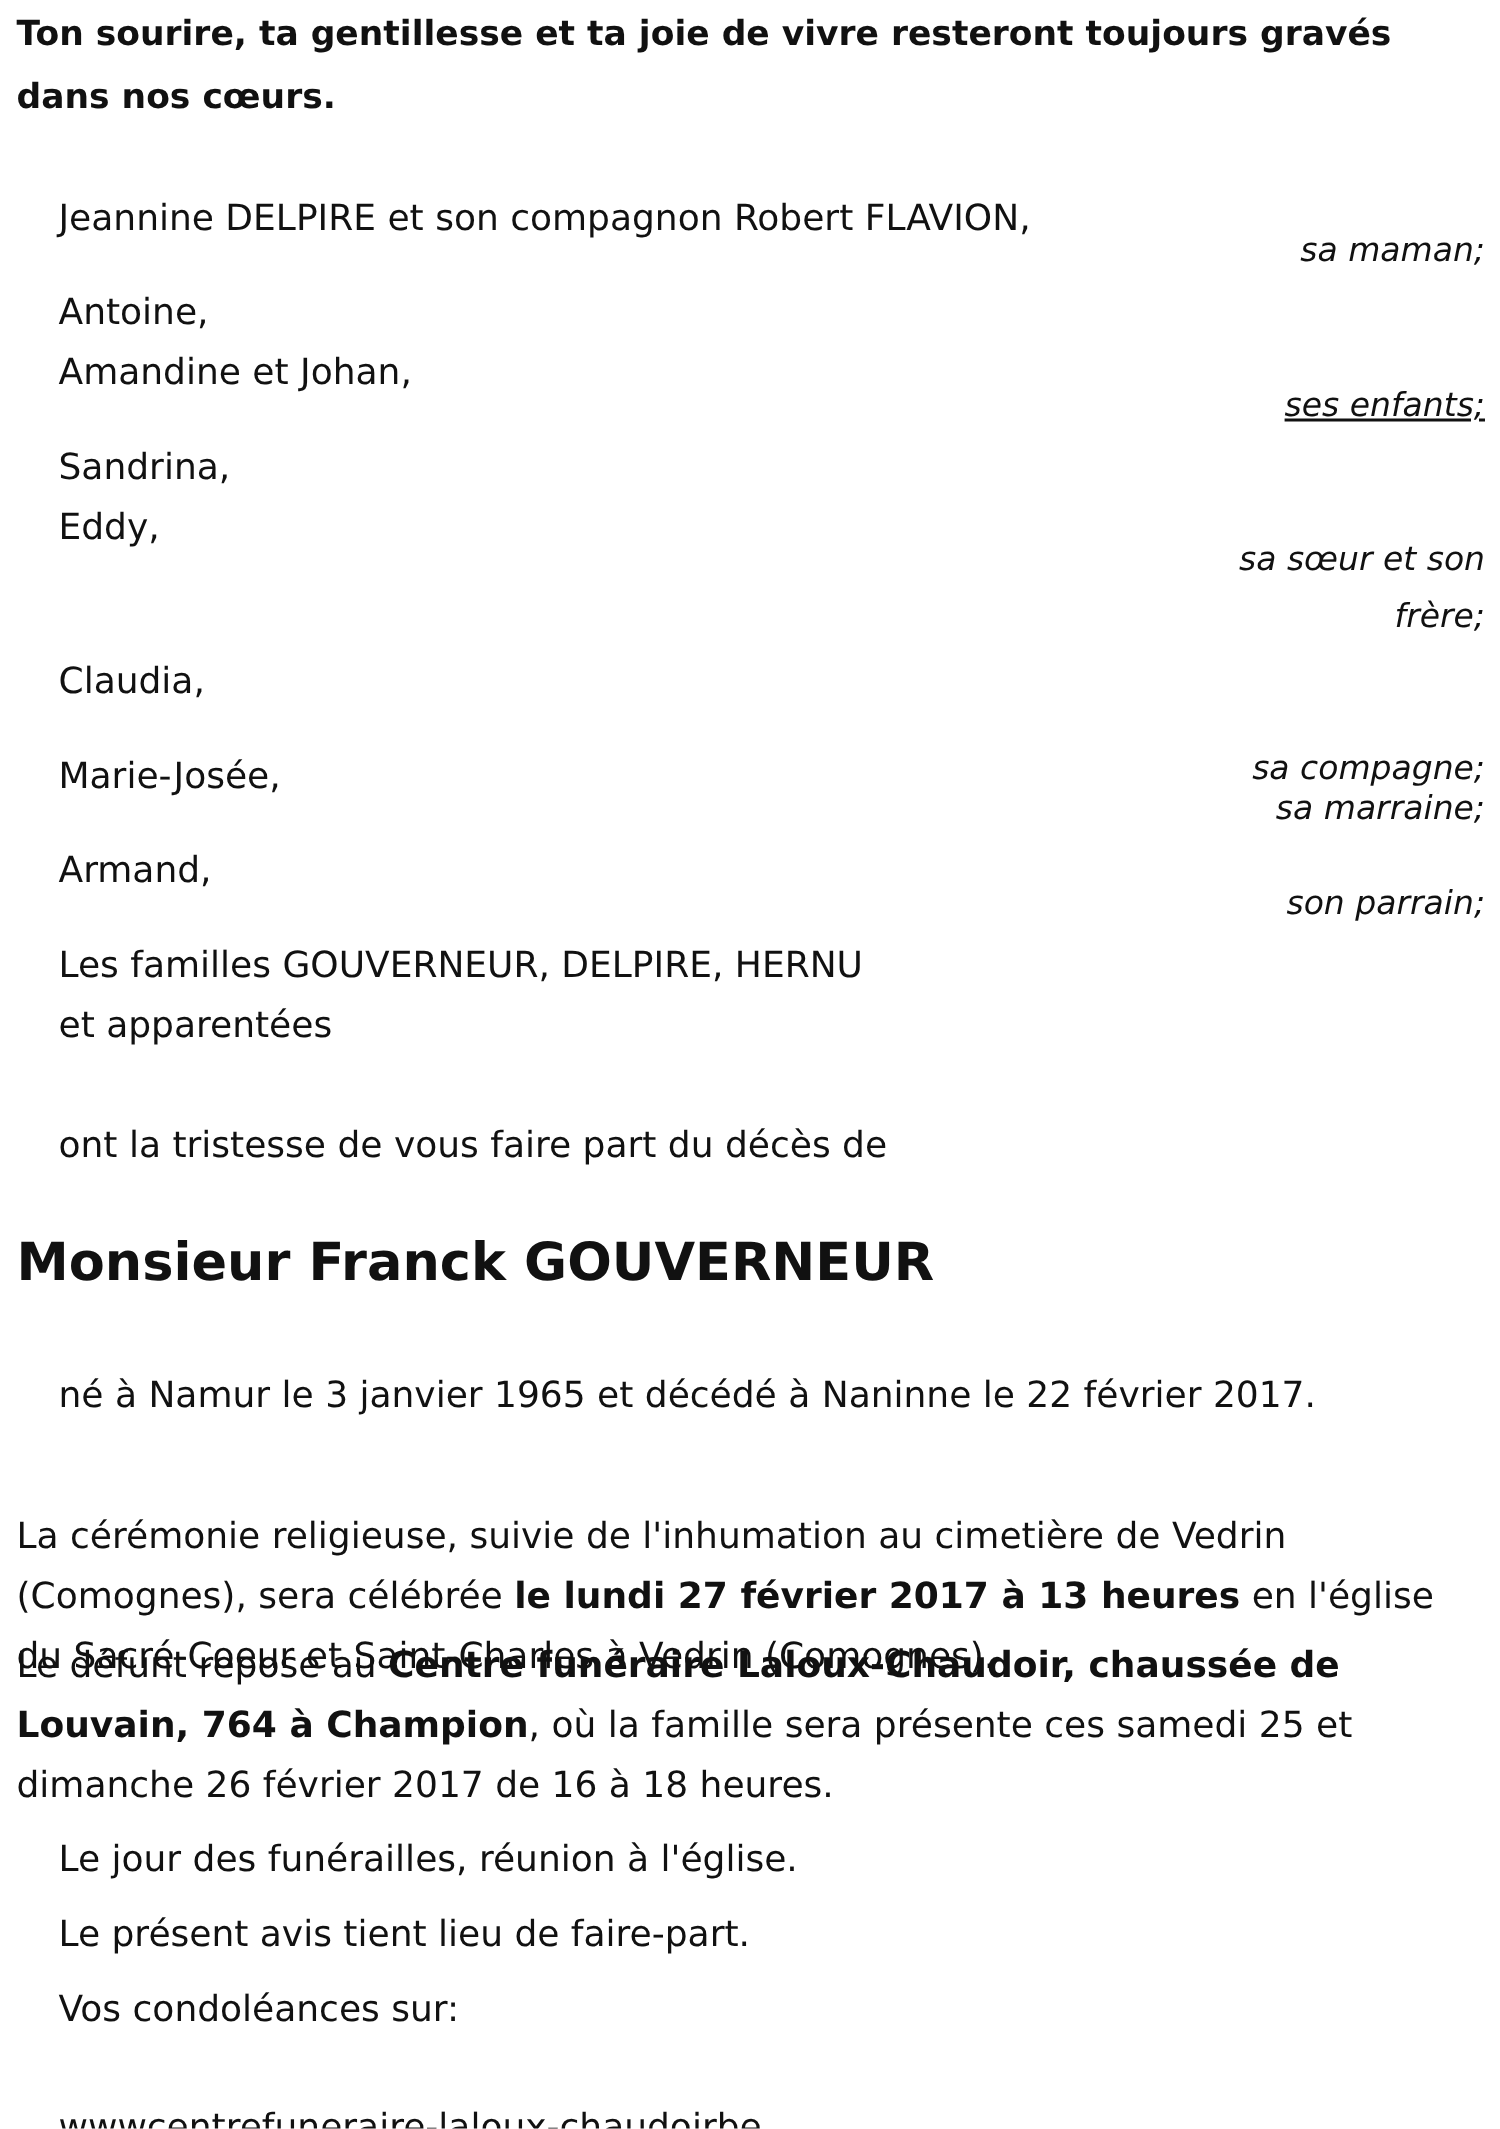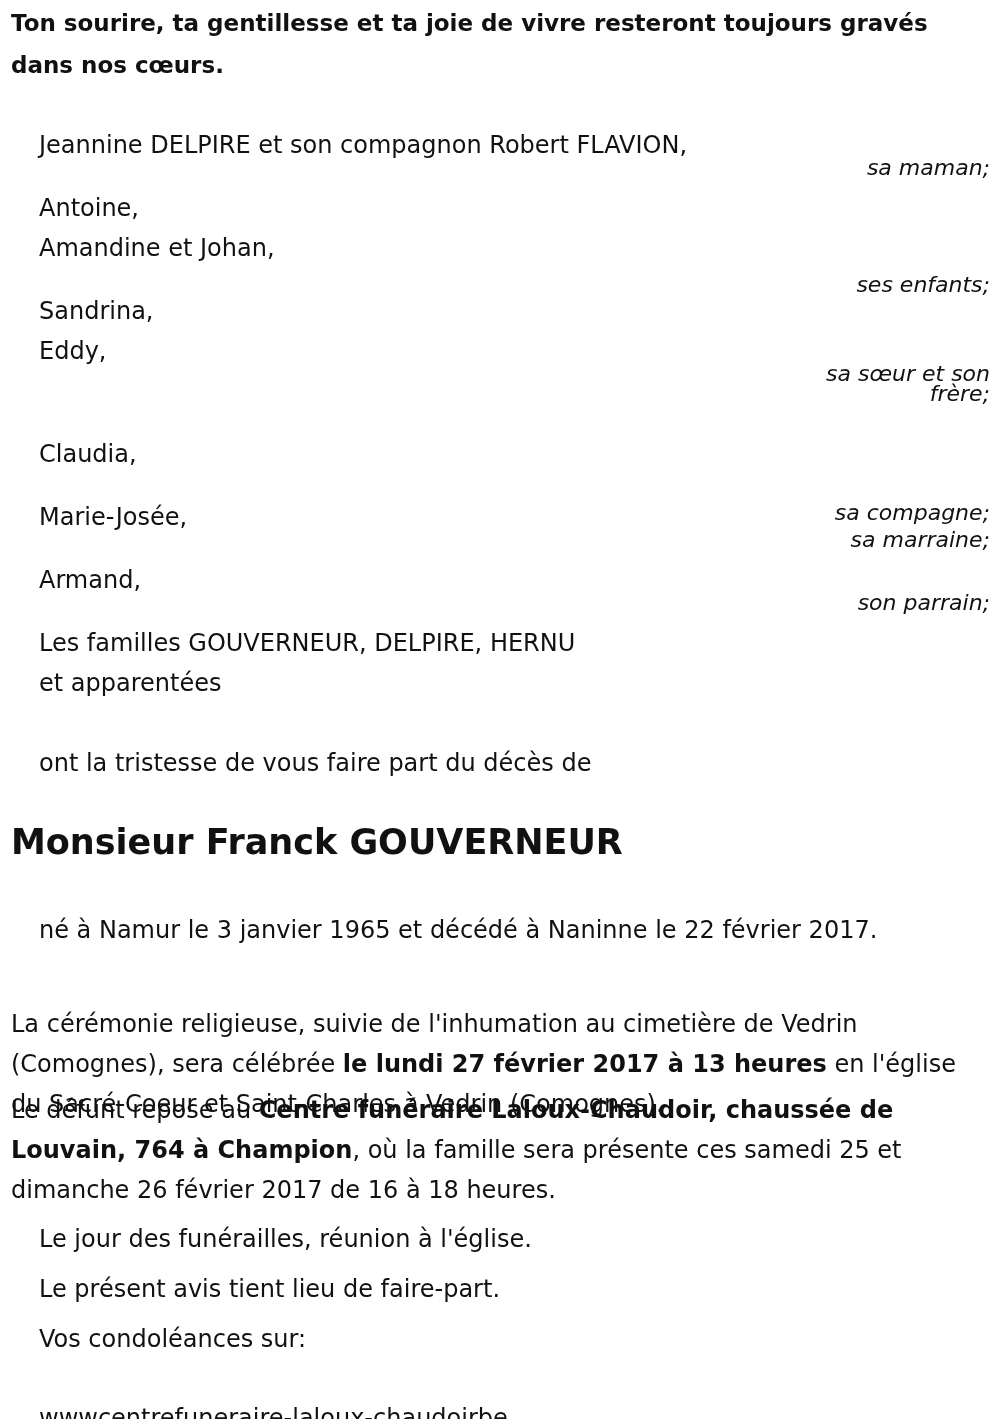--- a/index.html
+++ b/index.html
@@ -20,26 +20,26 @@
   <div class="abs lead" style="top:10px;">Ton sourire, ta gentillesse et ta joie de vivre resteront toujours gravés</div>
   <div class="abs lead" style="top:52px;">dans nos cœurs.</div>
 </div>
 
 <div>
   <div class="abs name" style="top:131px;">Jeannine DELPIRE et son compagnon Robert FLAVION,</div>
   <div class="abs rel" style="top:155px;">sa maman;</div>
 
   <div class="abs name" style="top:194px;">Antoine,</div>
   <div class="abs name" style="top:234px;">Amandine et Johan,</div>
-  <div class="abs rel" style="top:272px;">ses enfants;</div>
+  <div class="abs rel" style="top:258px;text-decoration:underline;">ses enfants;</div>
 
   <div class="abs name" style="top:297px;">Sandrina,</div>
   <div class="abs name" style="top:337px;">Eddy,</div>
   <div class="abs rel" style="top:361px;">sa sœur et son</div>
-  <div class="abs rel" style="top:381px;">frère;</div>
+  <div class="abs rel" style="top:399px;">frère;</div>
 
   <div class="abs name" style="top:440px;">Claudia,</div>
   <div class="abs rel" style="top:464px;margin-top:36px;">sa compagne;</div>
 
   <div class="abs name" style="top:503px;">Marie-Josée,</div>
   <div class="abs rel" style="top:527px;">sa marraine;</div>
 
   <div class="abs name" style="top:566px;">Armand,</div>
   <div class="abs rel" style="top:590px;">son parrain;</div>
 

